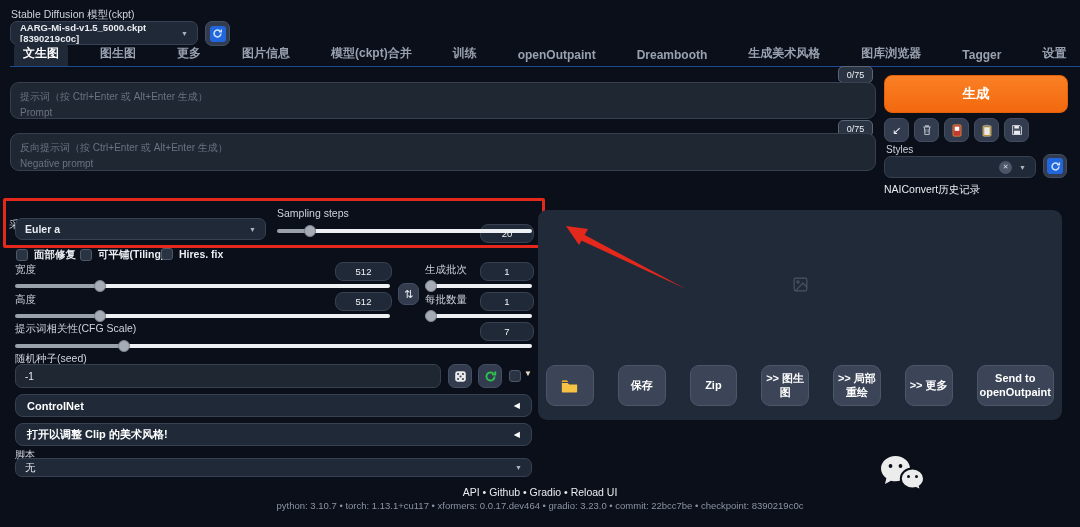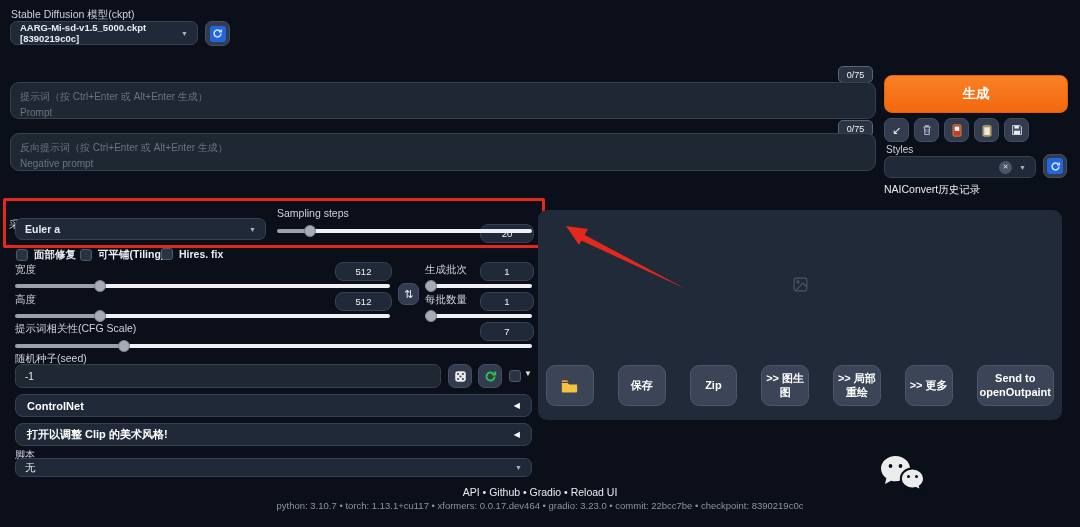--- a/index.html
+++ b/index.html
@@ -48,20 +48,35 @@
   </div>
   <div class="abs btn-sm" style="left:205px;top:21px;width:25px;height:25px;">
     <span class="ric">
       <svg width="11" height="11" viewBox="0 0 16 16">
           <path d="M13 8a5 5 0 1 1-1.6-3.7" fill="none" stroke="#cfe3ff" stroke-width="2.2"></path>
           <path d="M13.5 2.2v3.4h-3.4" fill="none" stroke="#cfe3ff" stroke-width="2.2"></path>
         </svg>
     </span>
   </div>
 
+  <div class="abs tabbar" style="left:10px;right:0;top:45px;height:21px;">
+    <div class="tab active">文生图</div>
+    <div class="tab">图生图</div>
+    <div class="tab">更多</div>
+    <div class="tab">图片信息</div>
+    <div class="tab">模型(ckpt)合并</div>
+    <div class="tab">训练</div>
+    <div class="tab">openOutpaint</div>
+    <div class="tab">Dreambooth</div>
+    <div class="tab">生成美术风格</div>
+    <div class="tab">图库浏览器</div>
+    <div class="tab">Tagger</div>
+    <div class="tab">设置</div>
+
+  </div>
 
   <div class="abs cnt" style="left:838px;top:66px;">0/75</div>
   <div class="abs ta" style="left:10px;top:82px;width:866px;height:37px;">
     <div class="ph">提示词（按 Ctrl+Enter 或 Alt+Enter 生成）</div>
     <div class="ph">Prompt</div>
   </div>
 
   <div class="abs cnt" style="left:838px;top:120px;">0/75</div>
   <div class="abs ta" style="left:10px;top:133px;width:866px;height:38px;">
     <div class="ph">反向提示词（按 Ctrl+Enter 或 Alt+Enter 生成）</div>

